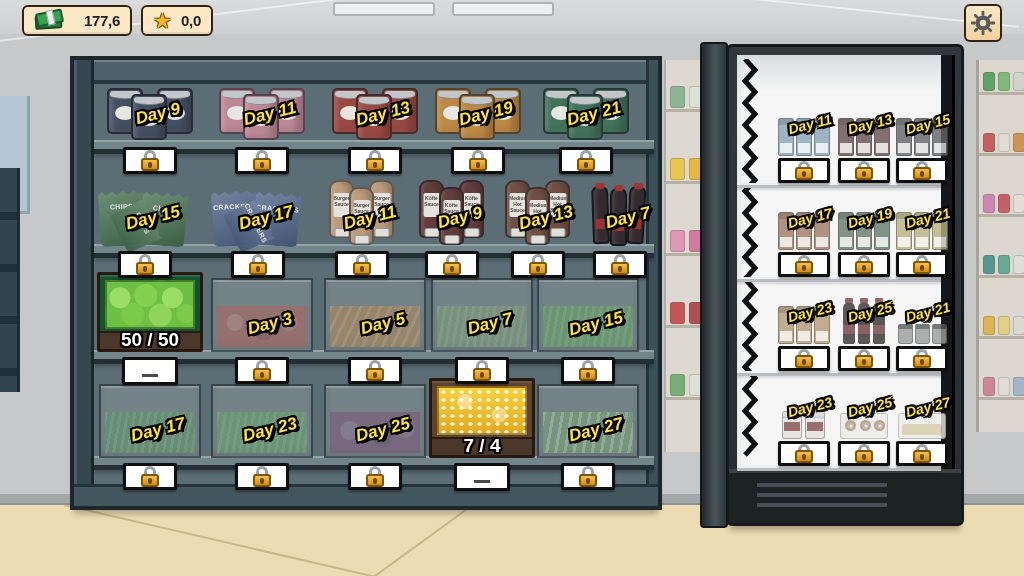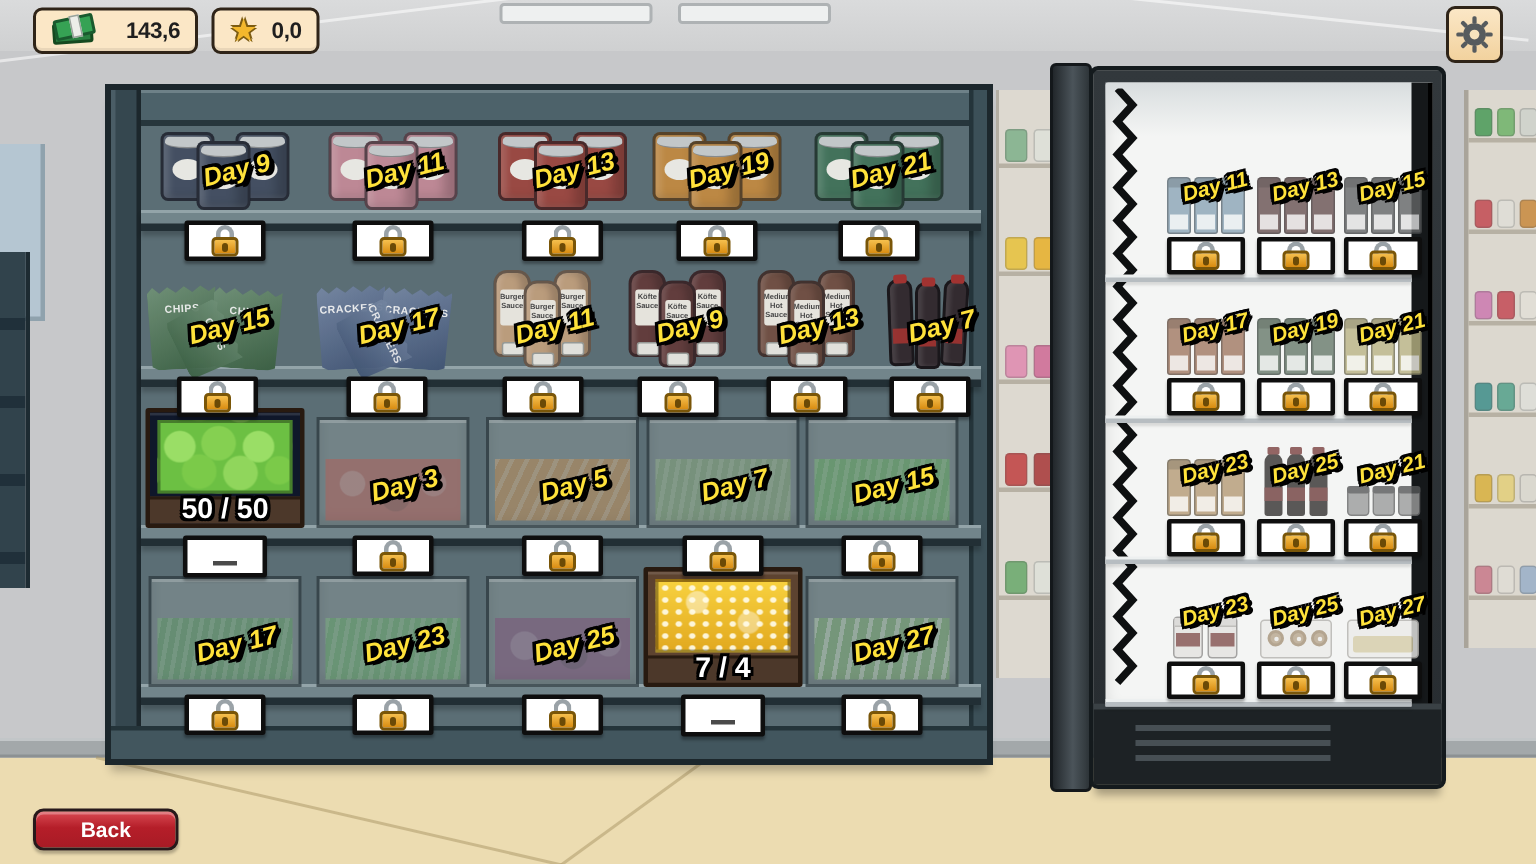--- a/index.html
+++ b/index.html
@@ -116,21 +116,21 @@
       <div style="position: absolute; left: 34px; top: 317px; width: 12px; height: 19px; background: rgb(154, 176, 200); border: 1px solid rgba(60, 60, 60, 0.25); border-radius: 3px; opacity: 0.85;"></div>
       <div style="position: absolute; left: 0px; right: 0px; top: 337px; height: 3px; background: rgb(183, 177, 164);"></div>
     </div>
 
   <div class="hud-badge" style="left:22px;width:110px;padding:0 10px;justify-content:space-between">
     <span class="cash">
         <span class="b1"></span>
         <span class="b2"></span>
         <span class="strap"></span>
       </span>
-    <span class="hud-value">143,6</span>
+    <span class="hud-value">177,6</span>
   </div>
   <div class="hud-badge" style="left:141px;width:72px;padding:0 10px;justify-content:space-between">
     <span class="star-glyph">★</span>
     <span class="hud-value">0,0</span>
   </div>
   <button class="settings-btn">
     <svg width="26" height="26" viewBox="0 0 24 24">
       <g fill="#565b5e">
         <rect x="10.7" y="0.8" width="2.6" height="4.6" rx="1"></rect>
         <rect x="10.7" y="0.8" width="2.6" height="4.6" rx="1" transform="rotate(45 12 12)"></rect>
@@ -167,21 +167,20 @@
     </div>
   <div class="fr-line" style="top: 136px;"></div>
       <div class="fr-line" style="top: 230px;"></div>
       <div class="fr-line" style="top: 324px;"></div>
       <div class="fr-line" style="top: 419px;"></div>
       <svg width="18" height="404" style="position: absolute; left: 12px; top: 12px; z-index: 6;">
         <polyline points="4,0 14,11 4,22 14,33 4,44 14,55 4,66 14,77 4,88 14,99 4,110 14,121 4,132 14,143 4,154 14,165 4,176 14,187 4,198 14,209 4,220 14,231 4,242 14,253 4,264 14,275 4,286 14,297 4,308 14,319 4,330 14,341 4,352 14,363 4,374 14,385 4,396" fill="none" stroke="#0e1011" stroke-width="5"></polyline>
       </svg>
     </div>
 
-  <button class="back-btn">Back</button>
 <div style="position: absolute; left: 105px; top: 88px; width: 90px; height: 54px; z-index: 10; filter: saturate(0.8) brightness(0.96);">
       <div style="position: absolute; left: 2px; top: 0px; width: 36px; height: 46px; background: rgb(68, 83, 107); border: 2px solid rgba(20, 22, 28, 0.6); border-radius: 5px; z-index: 1; box-shadow: rgba(0, 0, 0, 0.2) -7px 0px 7px inset, rgba(255, 255, 255, 0.14) 4px 0px 4px inset;">
         <div style="position: absolute; left: 1px; right: 1px; top: 1px; height: 8px; background: rgb(201, 207, 210); border-radius: 4px 4px 60% 60%; border-bottom: 1px solid rgba(0, 0, 0, 0.3);"></div>
         <div style="position: absolute; left: 50%; top: 55%; transform: translate(-50%, -50%); width: 20px; height: 14px; background: rgb(241, 241, 234); border-radius: 50%;"></div>
       </div>
       <div style="position: absolute; left: 52px; top: 0px; width: 36px; height: 46px; background: rgb(68, 83, 107); border: 2px solid rgba(20, 22, 28, 0.6); border-radius: 5px; z-index: 1; box-shadow: rgba(0, 0, 0, 0.2) -7px 0px 7px inset, rgba(255, 255, 255, 0.14) 4px 0px 4px inset;">
         <div style="position: absolute; left: 1px; right: 1px; top: 1px; height: 8px; background: rgb(201, 207, 210); border-radius: 4px 4px 60% 60%; border-bottom: 1px solid rgba(0, 0, 0, 0.3);"></div>
         <div style="position: absolute; left: 50%; top: 55%; transform: translate(-50%, -50%); width: 20px; height: 14px; background: rgb(241, 241, 234); border-radius: 50%;"></div>
       </div>
       <div style="position: absolute; left: 26px; top: 6px; width: 36px; height: 46px; background: rgb(68, 83, 107); border: 2px solid rgba(20, 22, 28, 0.6); border-radius: 5px; z-index: 2; box-shadow: rgba(0, 0, 0, 0.2) -7px 0px 7px inset, rgba(255, 255, 255, 0.14) 4px 0px 4px inset;">
@@ -415,21 +414,21 @@
     </div>
     <div class="day" style="position: absolute; left: 628px; top: 208px; font-size: 17px;">Day 7</div>
     <div class="tag" style="position: absolute; left: 593px; top: 251px; width: 54px; height: 27px;">
       <div style="position: relative; width: 18px; height: 21px;">
         <div style="position: absolute; top: 0px; left: 50%; transform: translateX(-50%); width: 12px; height: 10px; border-top: 3px solid rgb(154, 162, 167); border-right: 3px solid rgb(154, 162, 167); border-left: 3px solid rgb(154, 162, 167); border-image: initial; border-bottom: none; border-radius: 6px 6px 0px 0px;"></div>
         <div style="position: absolute; bottom: 0px; left: 0px; width: 18px; height: 13px; background: linear-gradient(rgb(246, 192, 78), rgb(216, 139, 16)); border: 2px solid rgb(122, 86, 8); border-radius: 3px;">
           <div style="position: absolute; left: 50%; top: 2px; transform: translateX(-50%); width: 4px; height: 6px; background: rgb(107, 74, 6); border-radius: 2px;"></div>
         </div>
       </div>
     </div>
-    <div style="position: absolute; left: 97px; top: 272px; width: 106px; height: 80px; background: #0f172a; border: 3px solid rgb(40, 26, 16); border-radius: 2px; z-index: 10; box-shadow: rgba(0, 0, 0, 0.3) 0px -3px 0px inset, rgba(255, 255, 255, 0.12) 0px 2px 0px inset;">
+    <div style="position: absolute; left: 97px; top: 272px; width: 106px; height: 80px; background: #14532d; border: 3px solid rgb(40, 26, 16); border-radius: 2px; z-index: 10; box-shadow: rgba(0, 0, 0, 0.3) 0px -3px 0px inset, rgba(255, 255, 255, 0.12) 0px 2px 0px inset;">
       <div style="position: absolute; inset: 5px 5px 20px; border: 2px solid rgba(0, 0, 0, 0.35); background: radial-gradient(circle at 15% 35%, rgb(154, 222, 102) 0px, rgb(154, 222, 102) 10px, transparent 11px), radial-gradient(circle at 45% 30%, rgb(133, 208, 81) 0px, rgb(133, 208, 81) 11px, transparent 12px), radial-gradient(circle at 76% 35%, rgb(154, 222, 102) 0px, rgb(154, 222, 102) 10px, transparent 11px), radial-gradient(circle at 30% 72%, rgb(123, 202, 73) 0px, rgb(123, 202, 73) 11px, transparent 12px), radial-gradient(circle at 62% 74%, rgb(144, 214, 92) 0px, rgb(144, 214, 92) 11px, transparent 12px), radial-gradient(circle at 92% 70%, rgb(123, 202, 73) 0px, rgb(123, 202, 73) 9px, transparent 10px) rgb(108, 192, 67);"></div>
       <div style="position: absolute; left: 0px; right: 0px; bottom: 0px; height: 18px; background: rgb(76, 56, 42); border-top: 2px solid rgb(42, 28, 17);"></div>
       <div class="stockTxt" style="position: absolute; left: 0px; right: 0px; bottom: -2px; font-size: 19px;">50 / 50</div>
     </div>
     <div class="tag" style="position: absolute; left: 122px; top: 357px; width: 56px; height: 28px;">
       <div title="—" style="position: relative; width: 16px; height: 3px; background: rgb(74, 74, 74); margin-top: 8px;"></div>
     </div>
     <div style="position: absolute; left: 211px; top: 278px; width: 102px; height: 74px; background: rgba(168, 178, 180, 0.25); border: 2px solid rgba(28, 40, 46, 0.65); box-shadow: rgba(255, 255, 255, 0.25) 0px 2px 0px inset, rgba(0, 0, 0, 0.12) 0px -5px 7px inset; z-index: 10;">
       <div style="position: absolute; left: 4px; right: 4px; bottom: 3px; height: 58%; background: radial-gradient(circle at 20% 40%, rgba(255, 255, 255, 0.28) 0px, rgba(255, 255, 255, 0.28) 8px, transparent 9px), radial-gradient(circle at 52% 62%, rgba(0, 0, 0, 0.18) 0px, rgba(0, 0, 0, 0.18) 9px, transparent 10px), radial-gradient(circle at 80% 40%, rgba(255, 255, 255, 0.22) 0px, rgba(255, 255, 255, 0.22) 8px, transparent 9px) rgb(192, 82, 73); opacity: 0.5;"></div>
       <div style="position: absolute; inset: 0px; background: rgba(140, 148, 150, 0.18);"></div>

